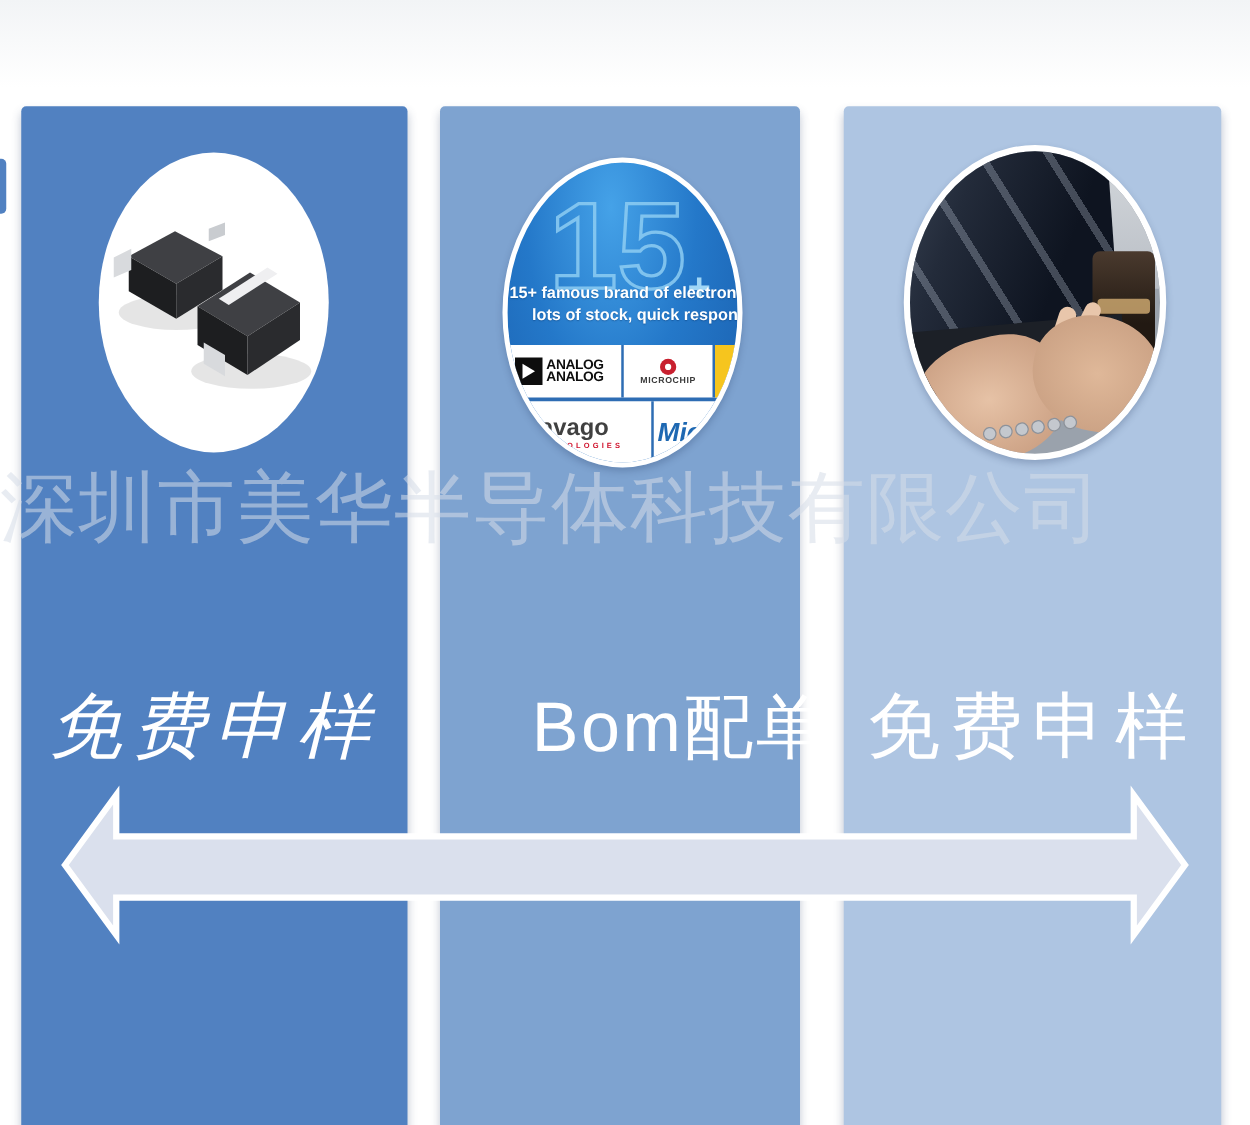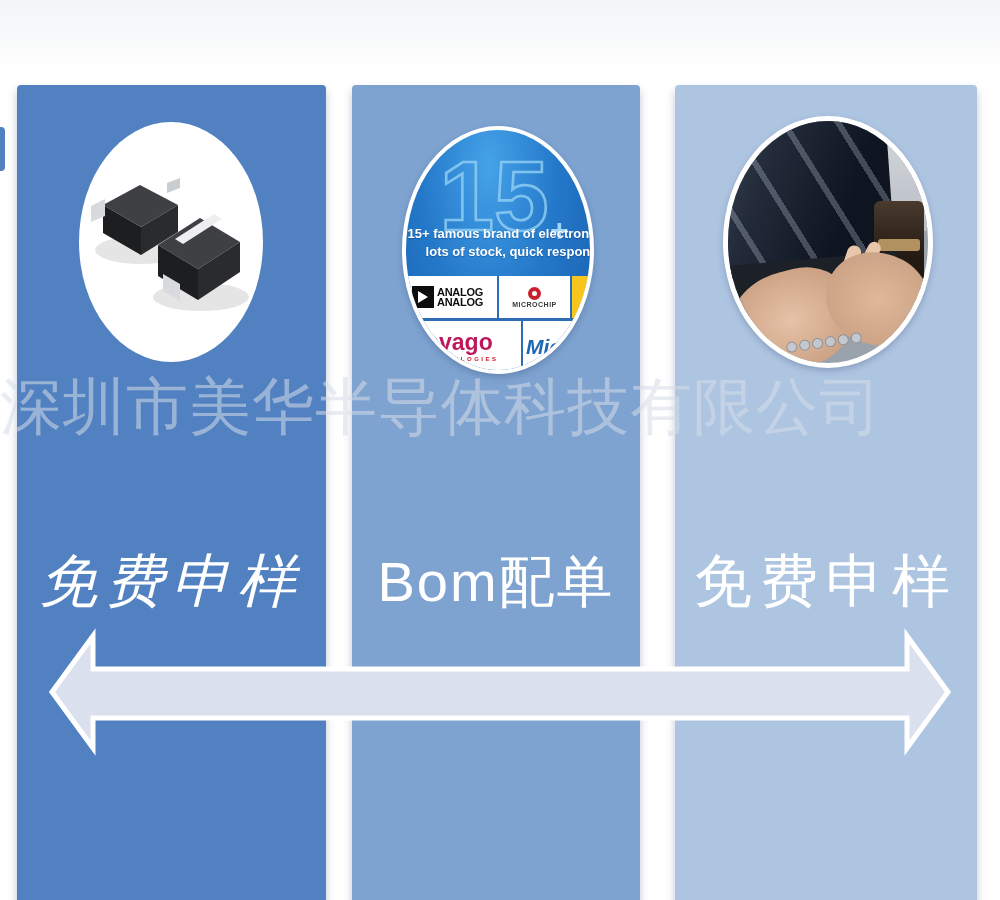--- a/index.html
+++ b/index.html
@@ -13,21 +13,21 @@
   
   .panel{position:absolute;top:85px;height:842px;border-radius:4px;
          box-shadow:0 5px 8px rgba(50,70,110,0.30);}
   #panel-free-sample{left:17px;width:309px;background:#5181c1;font-style:italic;}
   #panel-bom{left:352px;width:288px;background:#7ea3d0;}
   #panel-support{left:675px;width:302px;background:#aec5e2;}
 
   .panel-label{position:absolute;top:452px;left:0;width:100%;text-align:center;
                color:#ffffff;font-size:58px;line-height:90px;white-space:nowrap;}
   .serif-label{font-family:"Liberation Serif",serif;letter-spacing:8px;}
-  .mixed-label{font-family:"Liberation Sans",sans-serif;letter-spacing:2px;font-size:56px;}
+  .mixed-label{font-family:"Liberation Sans",sans-serif;letter-spacing:2px;font-size:56px;margin-left:48px;}
 
   
   .watermark{position:absolute;top:372px;left:0;width:813px;text-align:center;
              font-size:62px;line-height:70px;color:rgba(214,221,232,0.55);
              white-space:nowrap;z-index:6;letter-spacing:1px;}
 
   
   .circle-sample{position:absolute;left:62px;top:37px;width:184px;height:240px;
                  background:#fff;border-radius:50%;overflow:hidden;}
 
@@ -53,21 +53,21 @@
   .cell-avago{width:123px;border-right:2px solid #2e6db4;flex-direction:column;line-height:1;}
   .cell-micron{flex:1;}
   .ad-box{width:22px;height:22px;background:#0d0d0d;display:flex;align-items:center;justify-content:center;}
   .ad-tri{width:0;height:0;border-top:6px solid transparent;border-bottom:6px solid transparent;
           border-left:10px solid #fff;}
   .ad-text{font-size:11px;font-weight:900;line-height:10px;color:#0d0d0d;letter-spacing:-0.3px;}
   .mc-icon{width:13px;height:13px;border-radius:50%;background:#c8202f;position:relative;}
   .mc-icon::after{content:"";position:absolute;left:4px;top:4px;width:5px;height:5px;
                   border-radius:50%;background:#fff;}
   .mc-text{font-size:7px;font-weight:800;color:#3a3a3a;letter-spacing:0.5px;}
-  .avago-text{font-size:23px;font-weight:800;color:#be185d;letter-spacing:0;}
+  .avago-text{font-size:19px;font-weight:800;color:#404040;letter-spacing:0;}
   .avago-sub{font-size:6px;font-weight:700;color:#d0112b;letter-spacing:2.5px;margin-top:2px;}
   .micron-text{font-size:21px;font-weight:bold;font-style:italic;color:#1e68b2;}
 
   
   .circle-support{position:absolute;left:48px;top:31px;width:200px;height:242px;
                   border-radius:50%;border:5px solid #fff;overflow:hidden;background:#9aa2ac;
                   box-shadow:0 3px 6px rgba(30,50,90,0.25);}
   .laptop-screen{position:absolute;left:-34px;top:-24px;width:196px;height:178px;
                  transform:rotate(-4deg);
                  background:linear-gradient(115deg,#465162 0%,#232b3a 38%,#0e1420 75%);}

